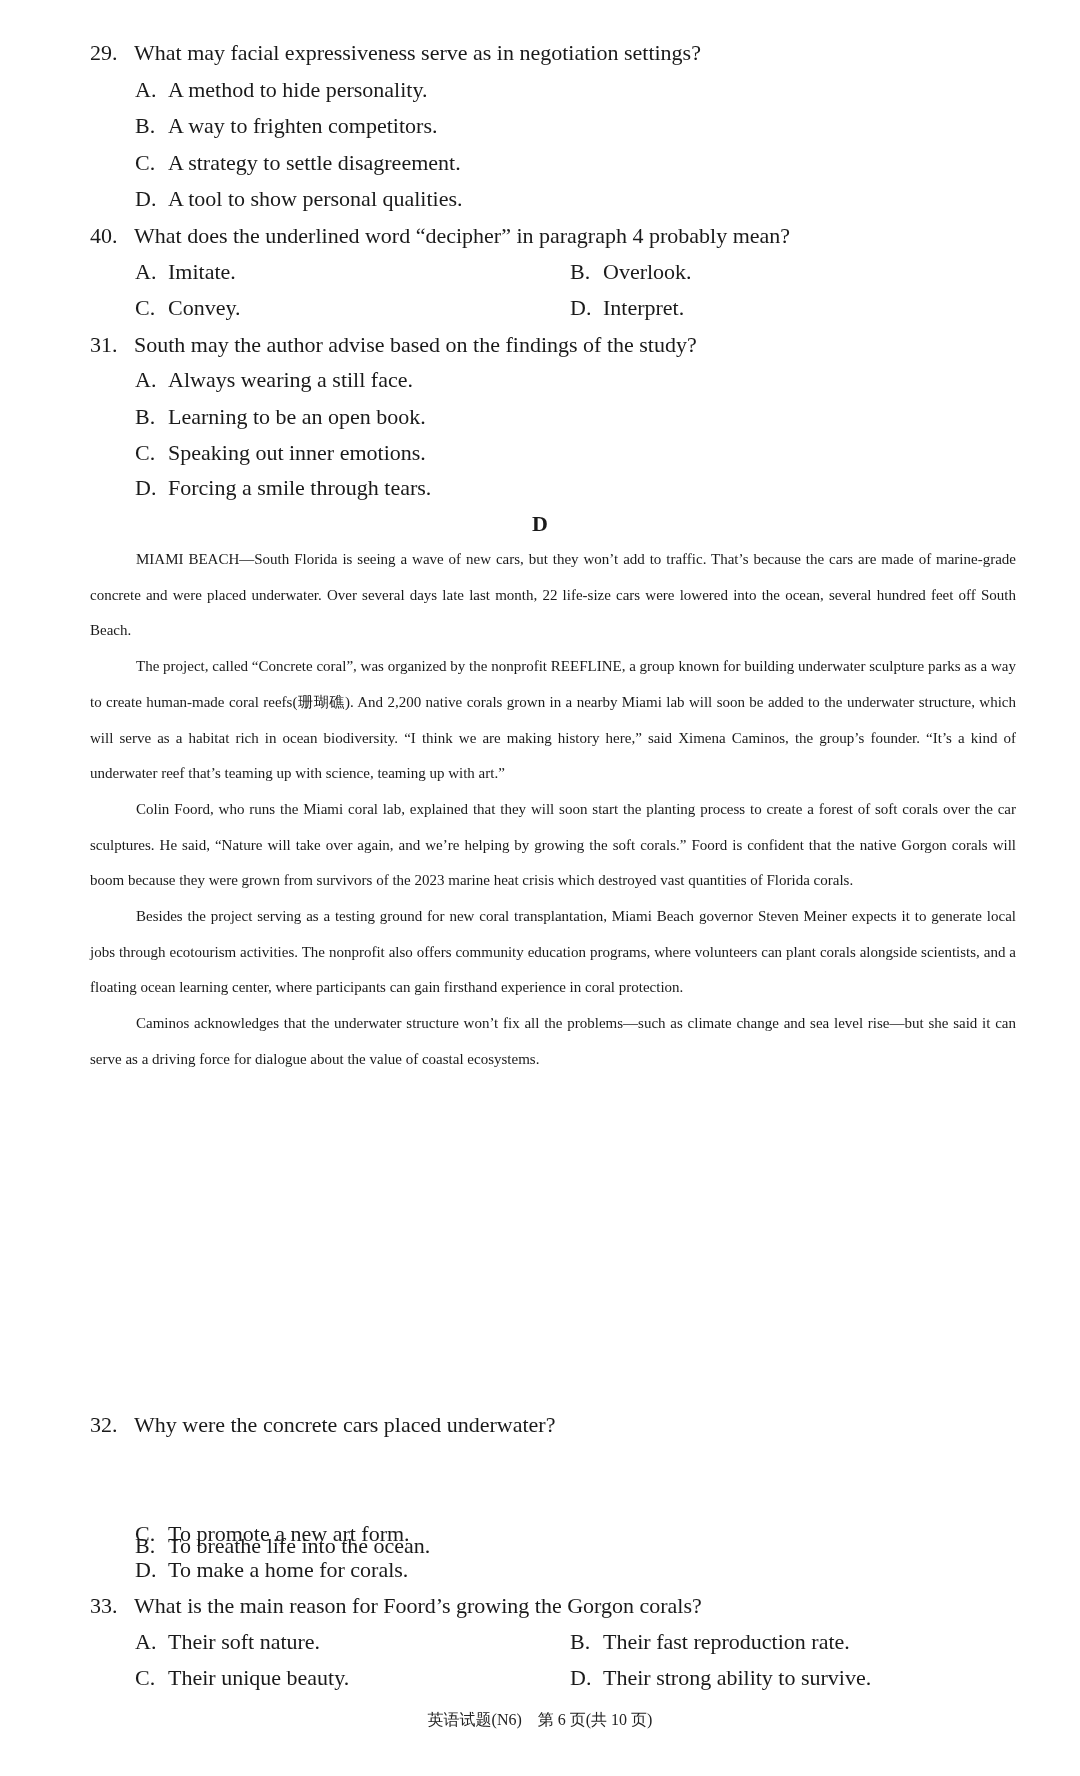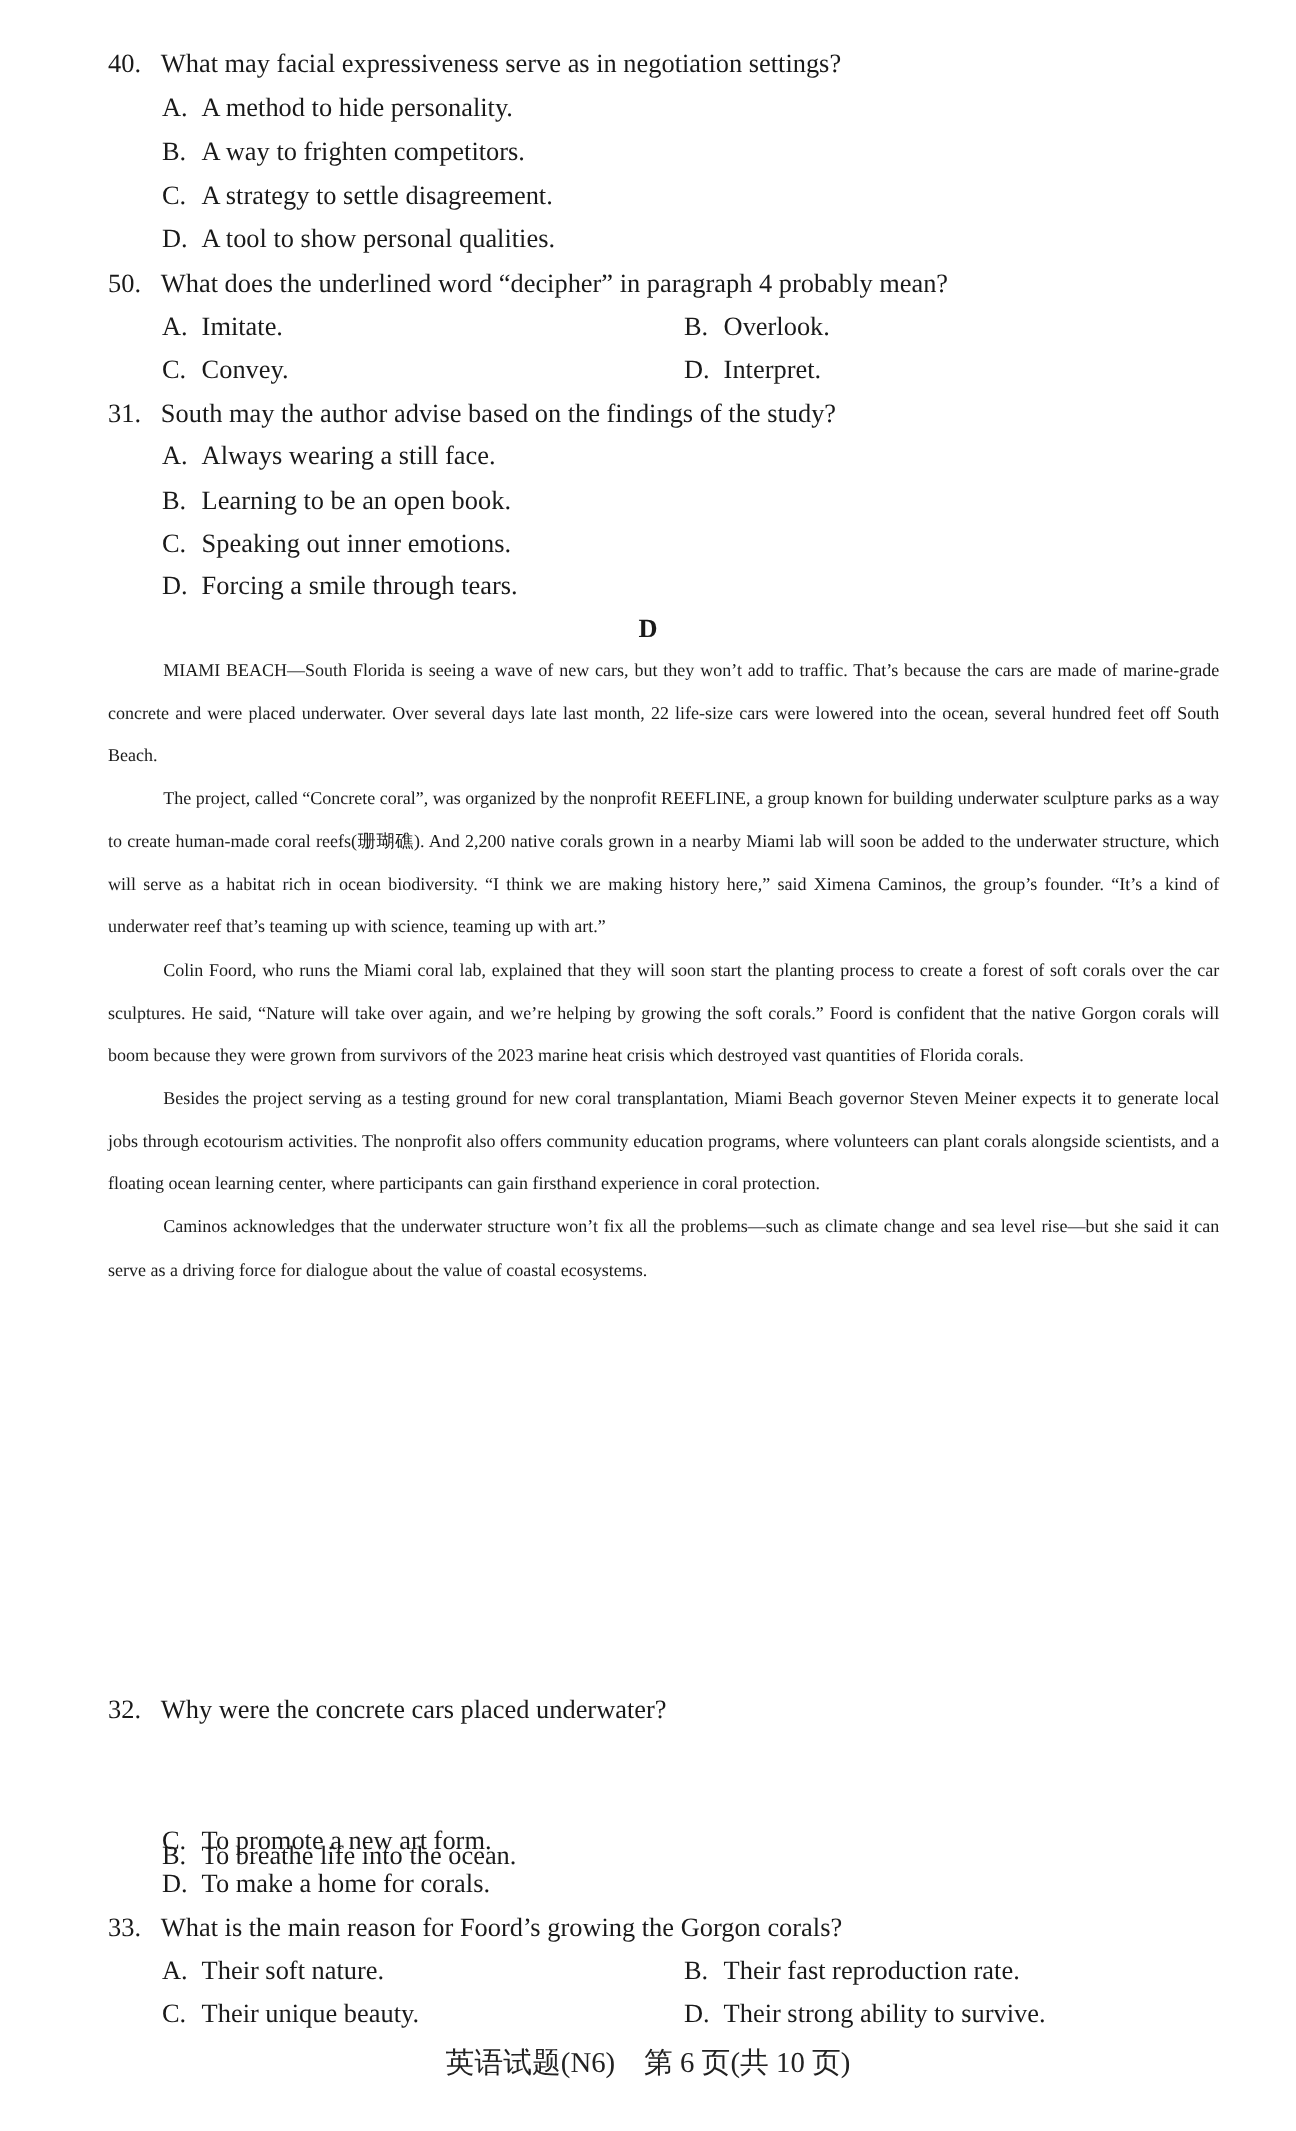--- a/index.html
+++ b/index.html
@@ -68,49 +68,49 @@
   }
   .passage p {
     margin: 0;
     text-indent: 46px;
   }
   .footer {
     position: absolute;
     left: 0;
     width: 1080px;
     text-align: center;
-    font-size: 24px;
+    font-size: 16px;
     line-height: 30px;
     height: 30px;
     color: #222;
   }
 </style>
 </head>
 <body>
 
 <div class="page">
 
   <div class="line q-stem" style="top:35px">
-    <span class="q-num">40.</span><span>What may facial expressiveness serve as in negotiation settings?</span>
+    <span class="q-num">29.</span><span>What may facial expressiveness serve as in negotiation settings?</span>
   </div>
   <div class="line opt" style="top:72px">
     <span class="opt-letter">A.</span><span>A method to hide personality.</span>
   </div>
   <div class="line opt" style="top:108px">
     <span class="opt-letter">B.</span><span>A way to frighten competitors.</span>
   </div>
   <div class="line opt" style="top:145px">
     <span class="opt-letter">C.</span><span>A strategy to settle disagreement.</span>
   </div>
   <div class="line opt" style="top:181px">
     <span class="opt-letter">D.</span><span>A tool to show personal qualities.</span>
   </div>
 
   <div class="line q-stem" style="top:218px">
-    <span class="q-num">50.</span><span>What does the underlined word “decipher” in paragraph 4 probably mean?</span>
+    <span class="q-num">40.</span><span>What does the underlined word “decipher” in paragraph 4 probably mean?</span>
   </div>
   <div class="line opt" style="top:254px">
     <span class="opt-letter">A.</span><span>Imitate.</span>
   </div>
   <div class="line opt col2" style="top:254px">
     <span class="opt-letter">B.</span><span>Overlook.</span>
   </div>
   <div class="line opt" style="top:290px">
     <span class="opt-letter">C.</span><span>Convey.</span>
   </div>

